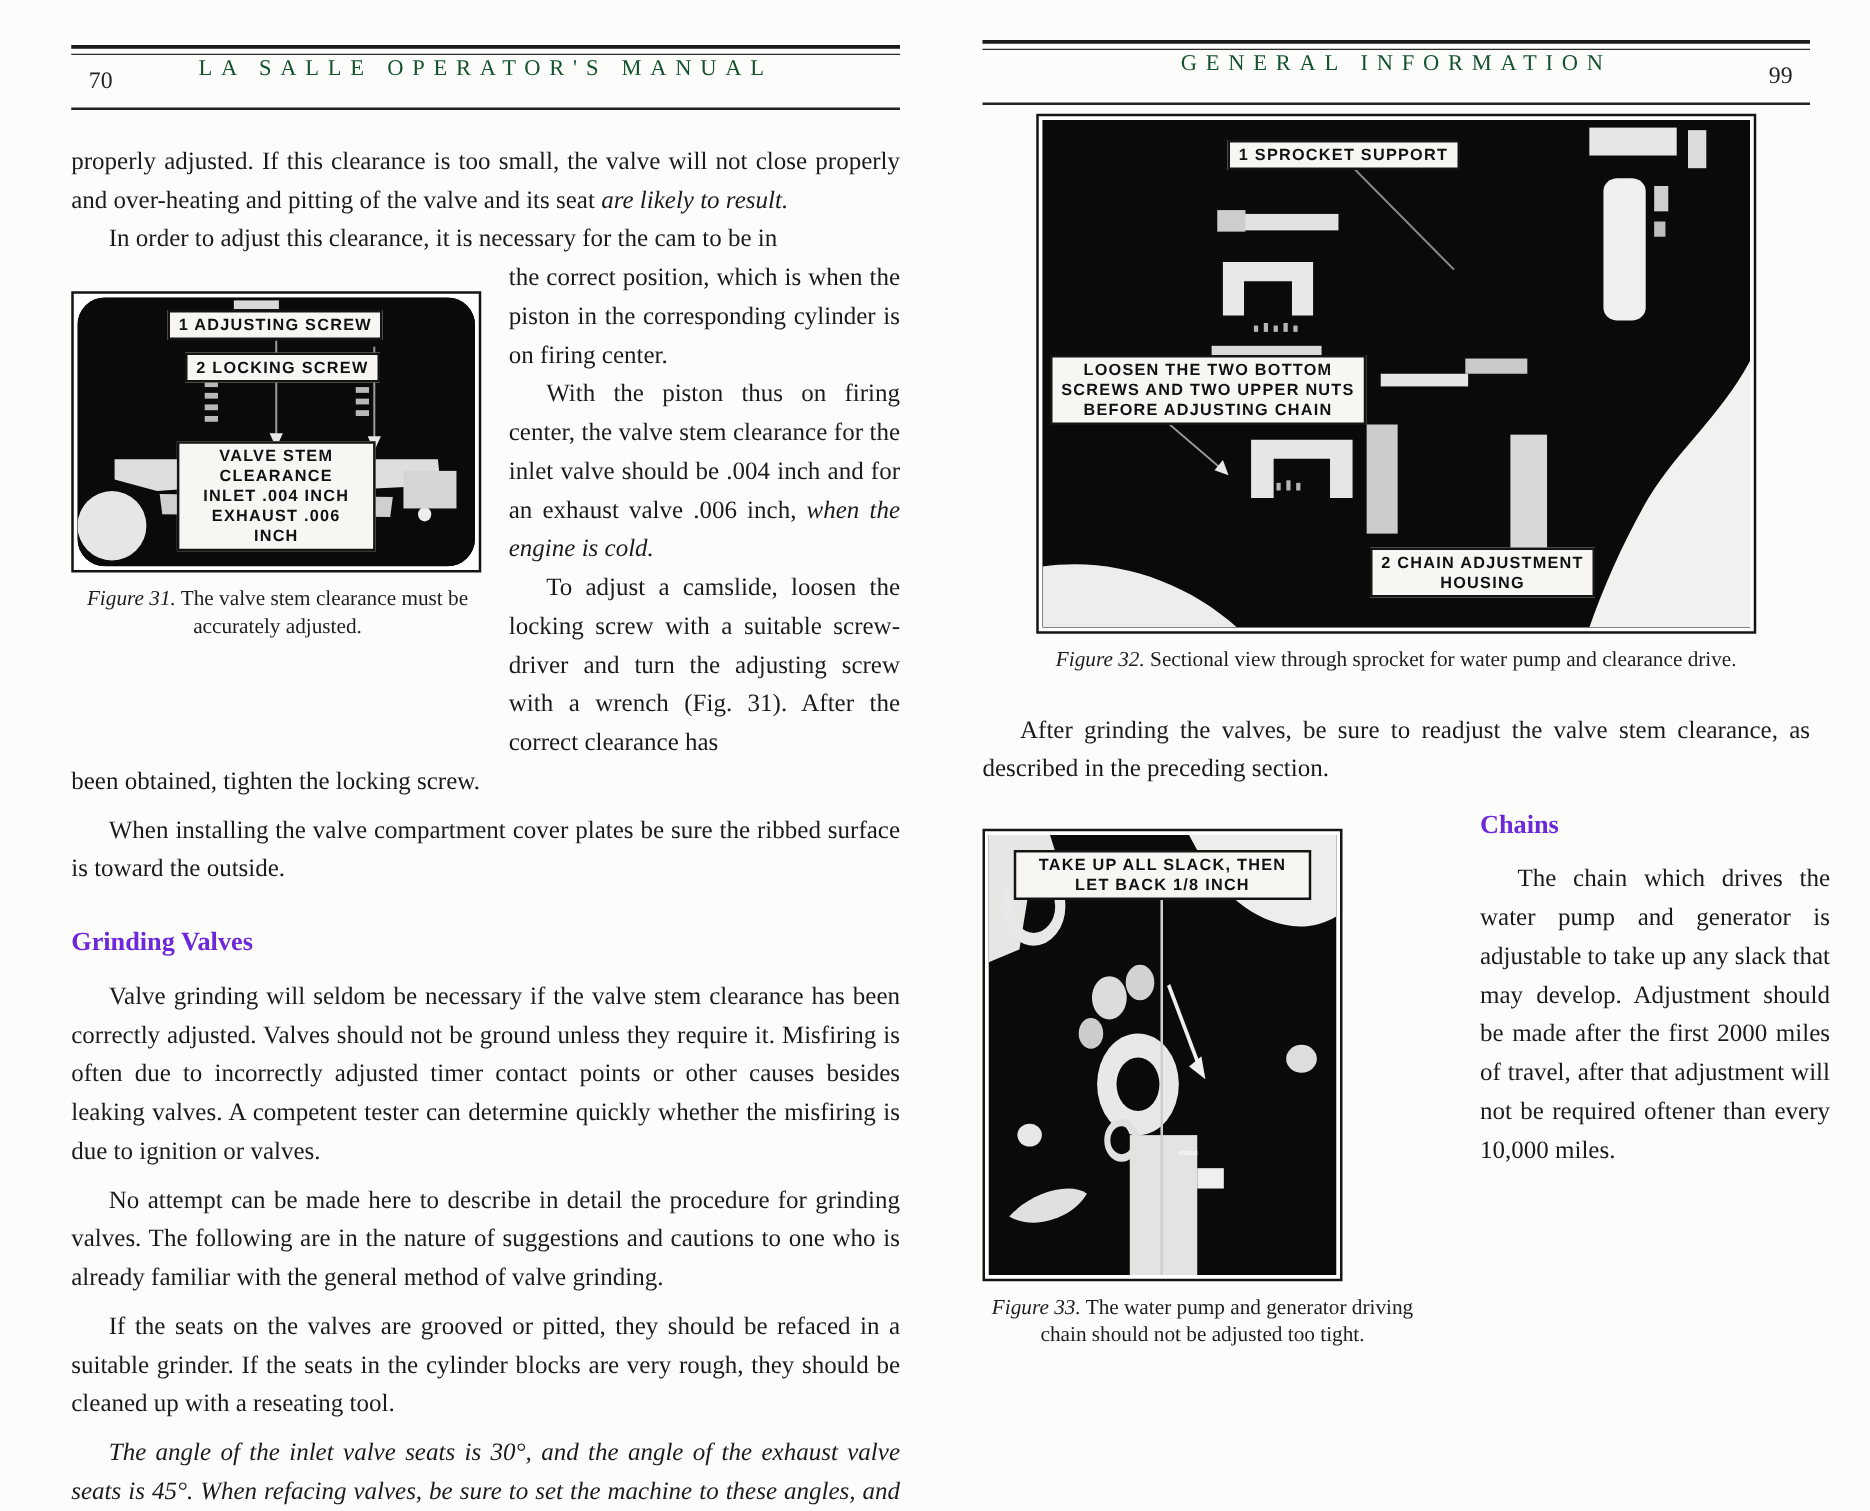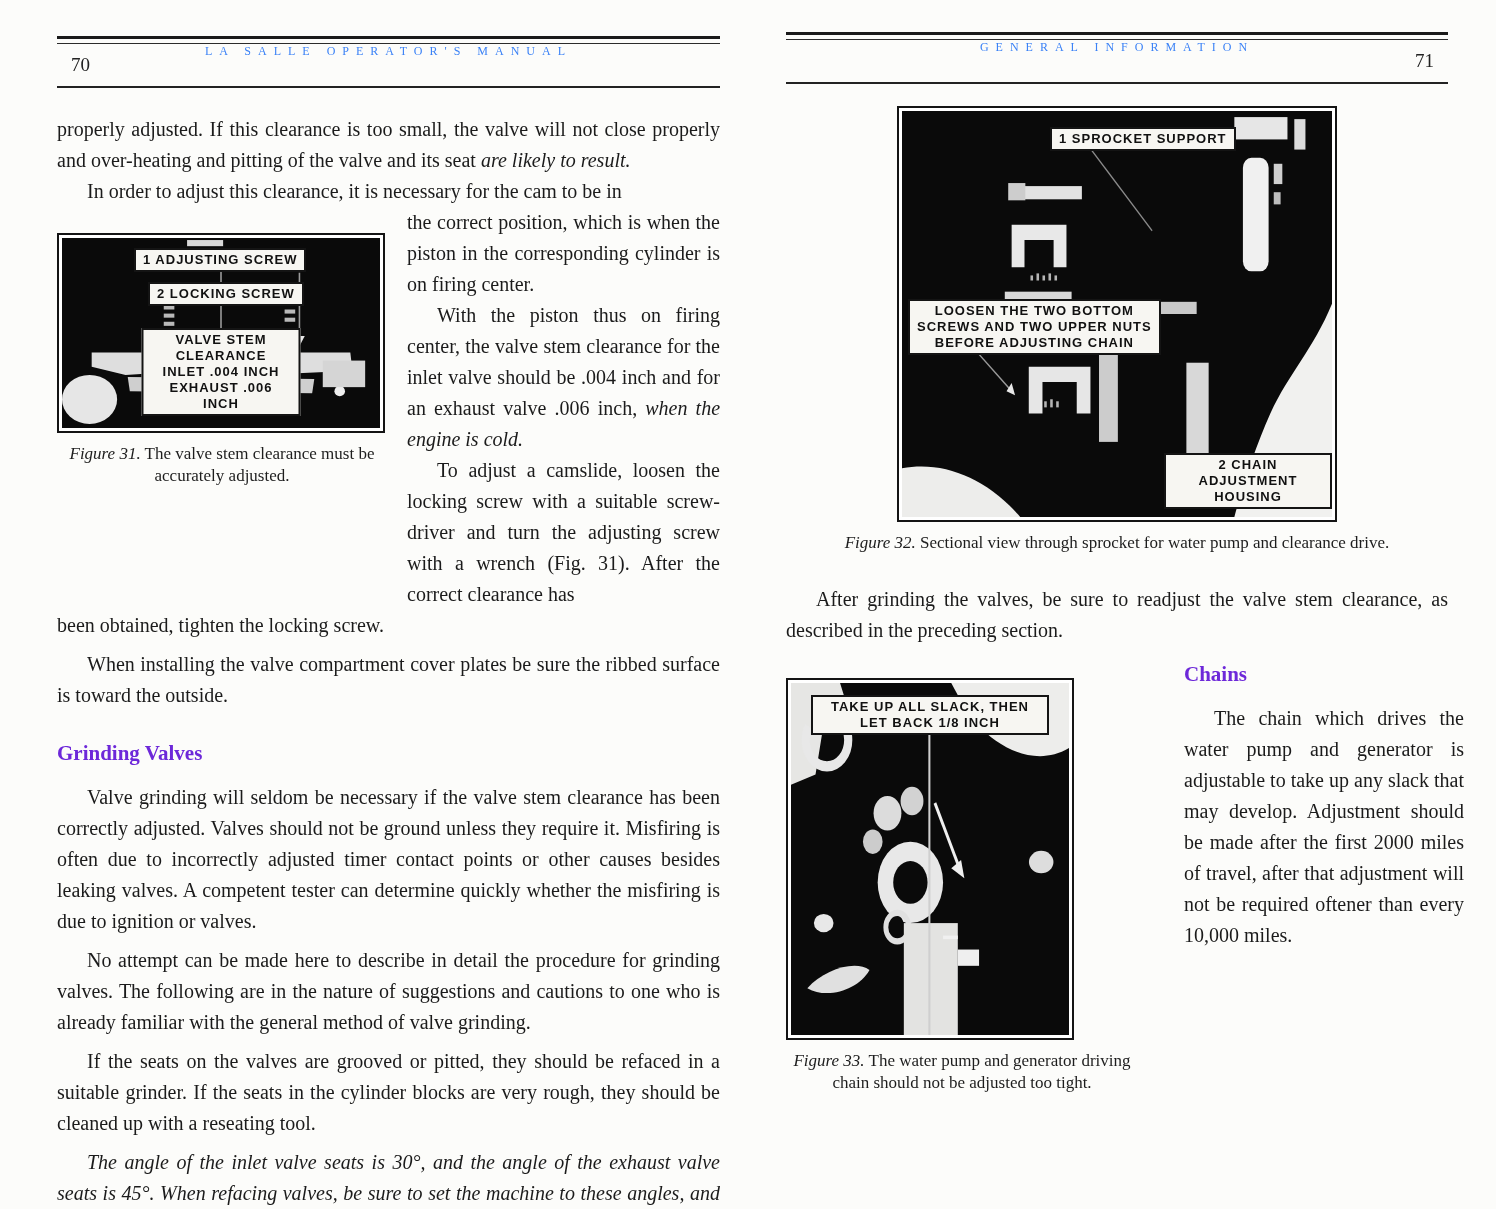--- a/index.html
+++ b/index.html
@@ -11,21 +11,21 @@
   }
   .page{position:absolute;top:0;}
   #page-70{left:57px;width:663px;}
   #page-71{left:786px;width:662px;}
 
   
   .running-head{margin-top:36px;}
   .rule-double{height:4px;border-top:3px solid #1a1a1a;border-bottom:1px solid #2b2b2b;}
   .rule-single{border-top:2px solid #222;}
   .head-row{position:relative;height:42px;display:flex;align-items:flex-start;justify-content:center;}
-  .head-title{font-size:12px;letter-spacing:7px;color:#3b82f6;}
+  .head-title{font-size:18px;letter-spacing:7px;color:#14532d;}
   .folio{position:absolute;top:10px;font-size:19px;color:#222;}
   .folio.left{left:14px;}
   .folio.right{right:14px;}
 
   
   .bodytext{font-size:20px;line-height:31px;text-align:justify;margin:0;}
   .indent{text-indent:30px;}
   .ital{font-style:italic;}
   .section-head{font-size:21px;font-weight:bold;margin:0;color:#6d28d9;}
 
@@ -66,21 +66,21 @@
     <div class="rule-single"></div>
   </div>
 
   <p class="bodytext mt26"><span>properly adjusted.  If this clearance is too small, the valve will not close properly and over-heating and pitting of the valve and its seat </span><span class="ital">are likely to result.</span></p>
 
   <p class="bodytext indent">In order to adjust this clearance, it is necessary for the cam to be in</p>
 
   <div class="two-col">
     <div class="fig31-col">
       <figure class="photo" style="width:328px;margin:0;">
-        <div class="photo-inner" style="height:190px;">
+        <div class="photo-inner" style="height:215px;border-radius:22px;">
           <svg viewBox="0 0 300 186" preserveAspectRatio="none" aria-hidden="true">
             <rect x="0" y="0" width="300" height="186" fill="#0a0a0a"></rect>
             <rect x="118" y="2" width="34" height="6" fill="#d8d8d8"></rect>
             <g fill="#b9b9b9">
               <rect x="96" y="58" width="10" height="4"></rect>
                 <rect x="96" y="66" width="10" height="4"></rect>
                 <rect x="96" y="74" width="10" height="4"></rect>
                 <rect x="96" y="82" width="10" height="4"></rect>
               <rect x="210" y="46" width="10" height="4"></rect>
                 <rect x="210" y="54" width="10" height="4"></rect>
@@ -125,26 +125,26 @@
   <p class="bodytext indent mt8 ital">The angle of the inlet valve seats is 30°, and the angle of the exhaust valve seats is 45°.  When refacing valves, be sure to set the machine to these angles, and when reaming valve seats use reamers with the proper angles.</p>
 
 </div>
 
 <div class="page" id="page-71">
 
   <div class="running-head" style="margin-top:32px;">
     <div class="rule-double"></div>
     <div class="head-row">
       <span class="head-title">GENERAL INFORMATION</span>
-      <span class="folio right">71</span>
+      <span class="folio right">99</span>
     </div>
     <div class="rule-single"></div>
   </div>
 
-  <figure class="photo mt22" style="width:440px;margin:22px auto 0;">
+  <figure class="photo mt22" style="width:576px;margin:7px auto 0;">
     <div class="photo-inner" style="height:406px;">
       <svg viewBox="0 0 502 400" preserveAspectRatio="none" aria-hidden="true">
         <rect x="0" y="0" width="502" height="400" fill="#0a0a0a"></rect>
         <path d="M502,400 L502,190 C480,235 452,258 430,298 C414,328 398,368 388,400 Z" fill="#f1f1ef"></path>
         <path d="M0,400 L0,352 C48,344 100,362 138,400 Z" fill="#ededeb"></path>
         <rect x="388" y="6" width="62" height="22" fill="#e6e6e6"></rect>
         <rect x="458" y="8" width="13" height="30" fill="#dcdcdc"></rect>
         <rect x="398" y="46" width="30" height="112" rx="10" fill="#f0f0f0"></rect>
         <rect x="434" y="52" width="10" height="20" fill="#cfcfcf"></rect>
         <rect x="434" y="80" width="8" height="12" fill="#bdbdbd"></rect>

